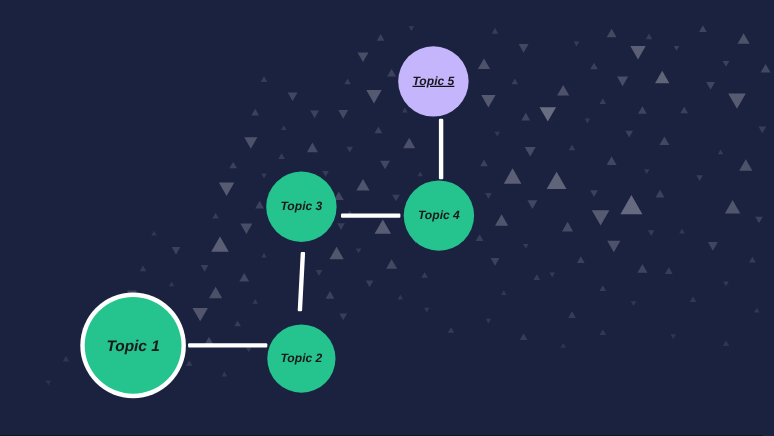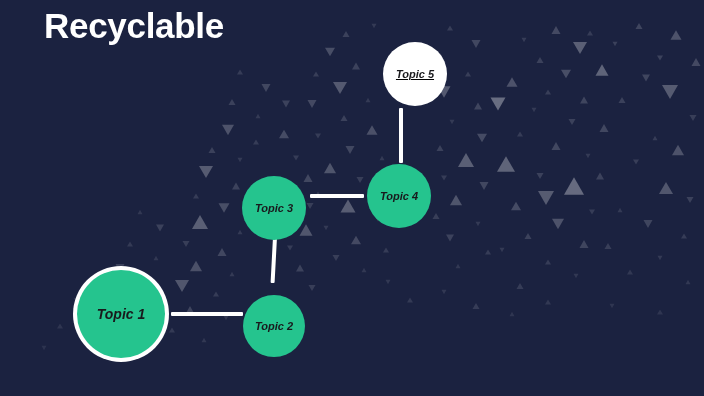--- a/index.html
+++ b/index.html
@@ -213,40 +213,39 @@
       <polygon points="410,297.39 407,302.61 413,302.61" fill="#ffffff" fill-opacity="0.11"></polygon>
       <polygon points="444,294.175 441.5,289.825 446.5,289.825" fill="#ffffff" fill-opacity="0.1"></polygon>
       <polygon points="476,302.955 472.5,309.045 479.5,309.045" fill="#ffffff" fill-opacity="0.12"></polygon>
       <polygon points="512,311.825 509.5,316.175 514.5,316.175" fill="#ffffff" fill-opacity="0.09"></polygon>
       <polygon points="388,284.175 385.5,279.825 390.5,279.825" fill="#ffffff" fill-opacity="0.1"></polygon>
       <polygon points="548,299.39 545,304.61 551,304.61" fill="#ffffff" fill-opacity="0.1"></polygon>
       <polygon points="612,308.175 609.5,303.825 614.5,303.825" fill="#ffffff" fill-opacity="0.09"></polygon>
       <polygon points="660,309.39 657,314.61 663,314.61" fill="#ffffff" fill-opacity="0.09"></polygon>
     </svg>
 
-  <div id="title">Recyclable</div>
 
   <div id="connector-layer">
       <div class="connector" style="left: 171px; top: 312px; width: 72px; height: 4px; background: rgb(255, 255, 255);"></div>
       <div class="connector" style="left: 272px; top: 229px; width: 4px; height: 54px; transform: rotate(3deg); background: rgb(255, 255, 255);"></div>
       <div class="connector" style="left: 310px; top: 194px; width: 54px; height: 4px; background: rgb(255, 255, 255);"></div>
       <div class="connector" style="left: 399px; top: 108px; width: 4px; height: 55px; background: rgb(255, 255, 255);"></div>
     </div>
 
   <div id="node-layer">
       <div class="node ringed" style="left: 77px; top: 270px; width: 88px; height: 88px; background: rgb(37, 196, 142);">
         <span class="node-label" style="font-size: 14px; color: rgb(25, 25, 28);">Topic 1</span>
       </div>
       <div class="node" style="left: 243px; top: 295px; width: 62px; height: 62px; background: rgb(37, 196, 142);">
         <span class="node-label" style="font-size: 11px; color: rgb(25, 25, 28);">Topic 2</span>
       </div>
-      <div class="node" style="left: 242px; top: 176px; width: 64px; height: 64px; background: rgb(37, 196, 142);">
+      <div class="node" style="left: 242px; top: 156px; width: 64px; height: 64px; background: rgb(37, 196, 142);">
         <span class="node-label" style="font-size: 11px; color: rgb(25, 25, 28);">Topic 3</span>
       </div>
       <div class="node" style="left: 367px; top: 164px; width: 64px; height: 64px; background: rgb(37, 196, 142);">
         <span class="node-label" style="font-size: 11px; color: rgb(25, 25, 28);">Topic 4</span>
       </div>
-      <div class="node" style="left: 383px; top: 42px; width: 64px; height: 64px; background: #ffffff; text-decoration: underline;">
+      <div class="node" style="left: 362px; top: 42px; width: 64px; height: 64px; background: #c4b5fd; text-decoration: underline;">
         <span class="node-label" style="font-size: 11px; color: rgb(25, 25, 28);">Topic 5</span>
       </div>
     </div>
 
 </div>
 
 </body></html>

